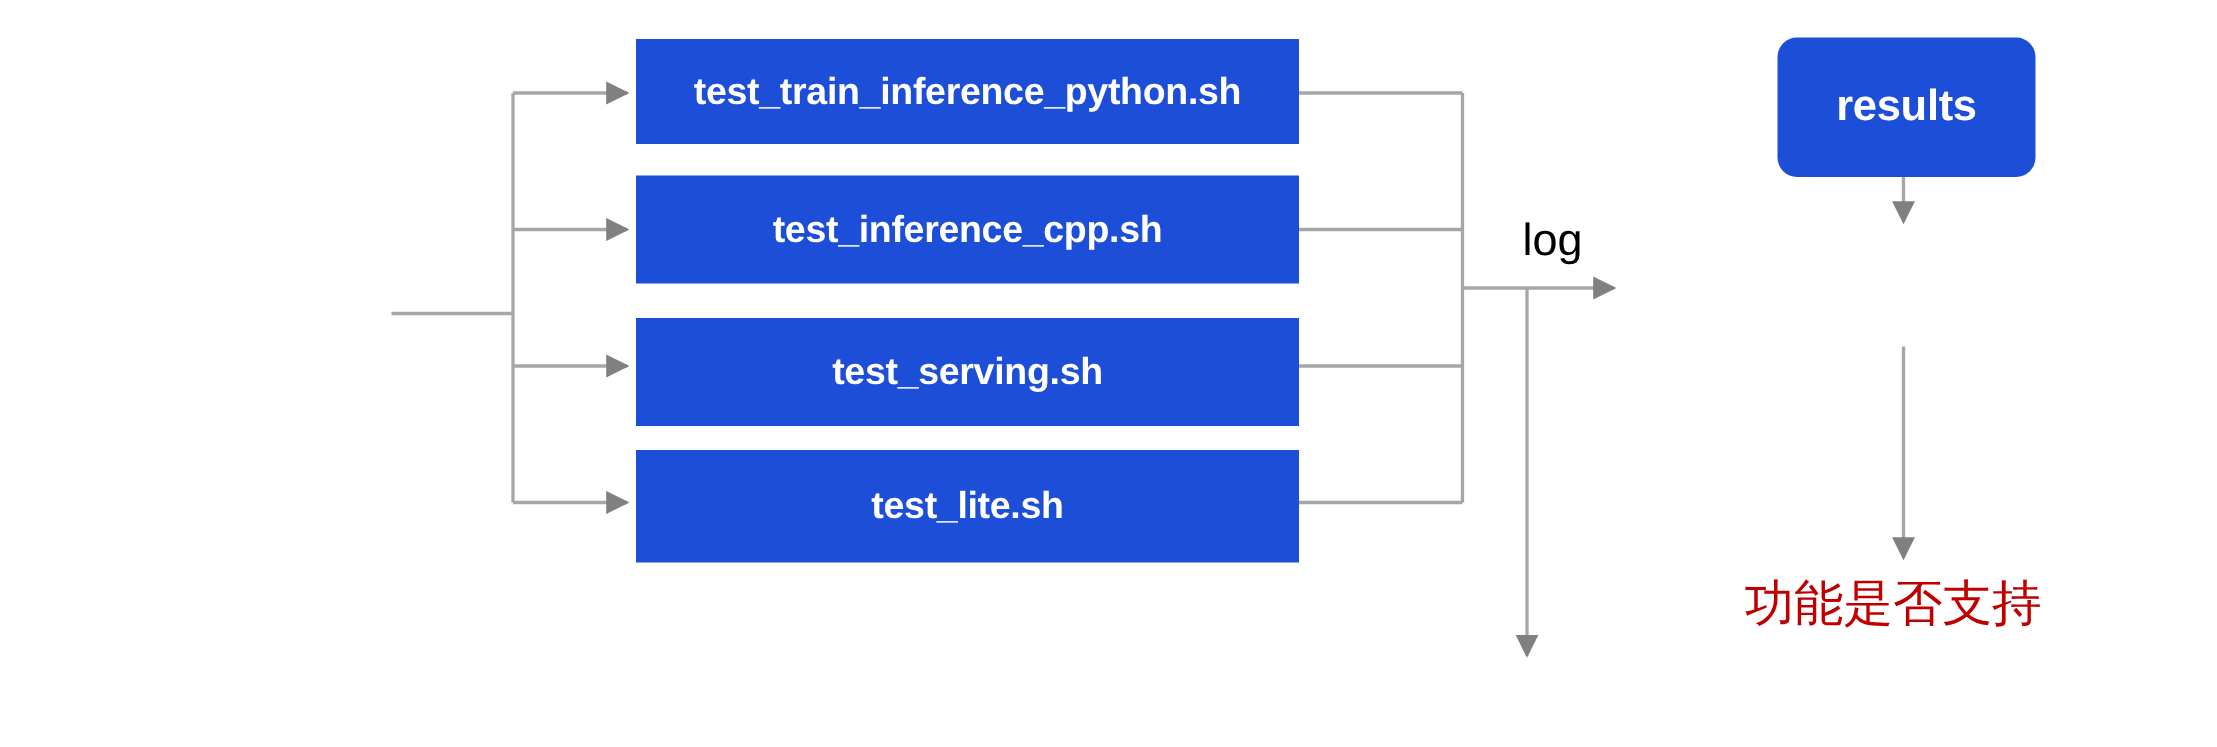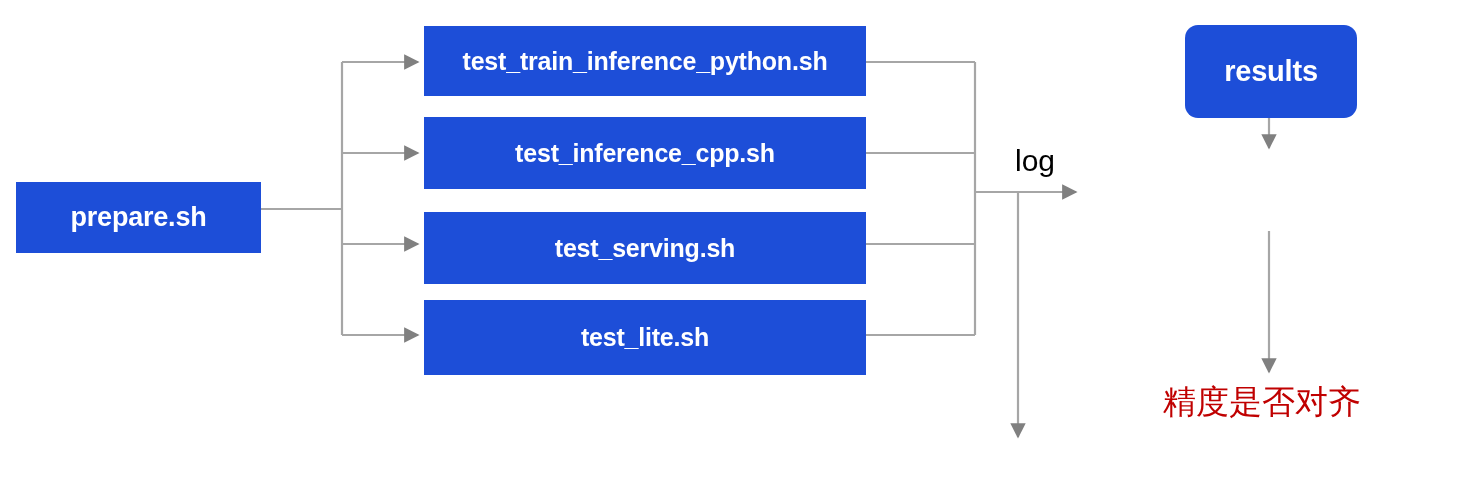--- a/index.html
+++ b/index.html
@@ -102,31 +102,30 @@
       <path d="M 975 192 L 1076 192" marker-end="url(#arrow)"></path>
 
       <path d="M 1018 192 L 1018 437" marker-end="url(#arrow)"></path>
 
       <path d="M 1269 118 L 1269 148" marker-end="url(#arrow)"></path>
 
       <path d="M 1269 231 L 1269 372" marker-end="url(#arrow)"></path>
     </g>
   </svg>
 
-  <div class="node" id="node-prepare">prepare.sh</div>
 
   <div class="node" id="node-train-python">test_train_inference_python.sh</div>
 
   <div class="node" id="node-inference-cpp">test_inference_cpp.sh</div>
 
   <div class="node" id="node-serving">test_serving.sh</div>
 
   <div class="node" id="node-lite">test_lite.sh</div>
 
   <div class="node rounded" id="node-results">results</div>
 
 
   <div class="label-plain" id="label-log">log</div>
 
 
-  <div class="label-note" id="note-accuracy">精度是否对齐</div>
+  <div class="label-note" id="note-accuracy">功能是否支持</div>
 
 </div>
 
 </body></html>

